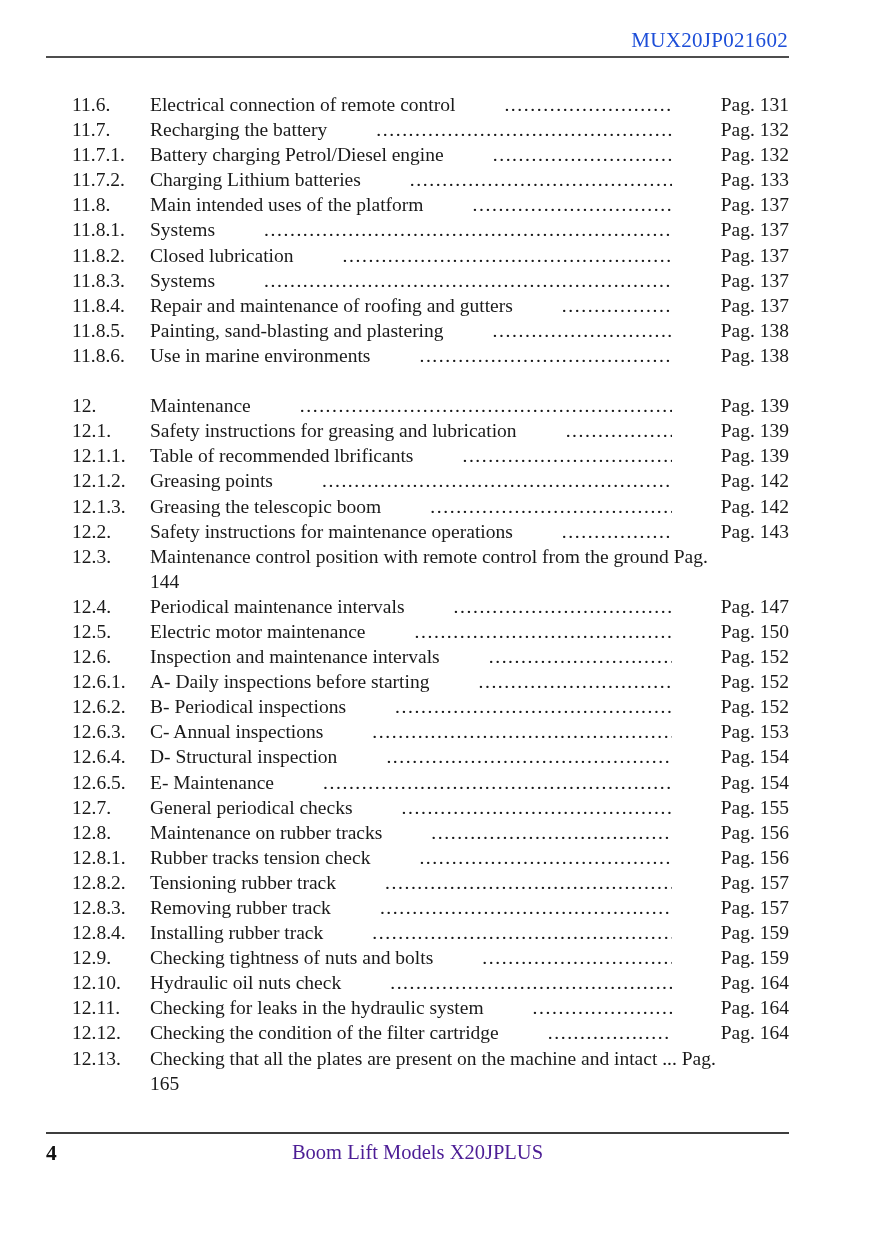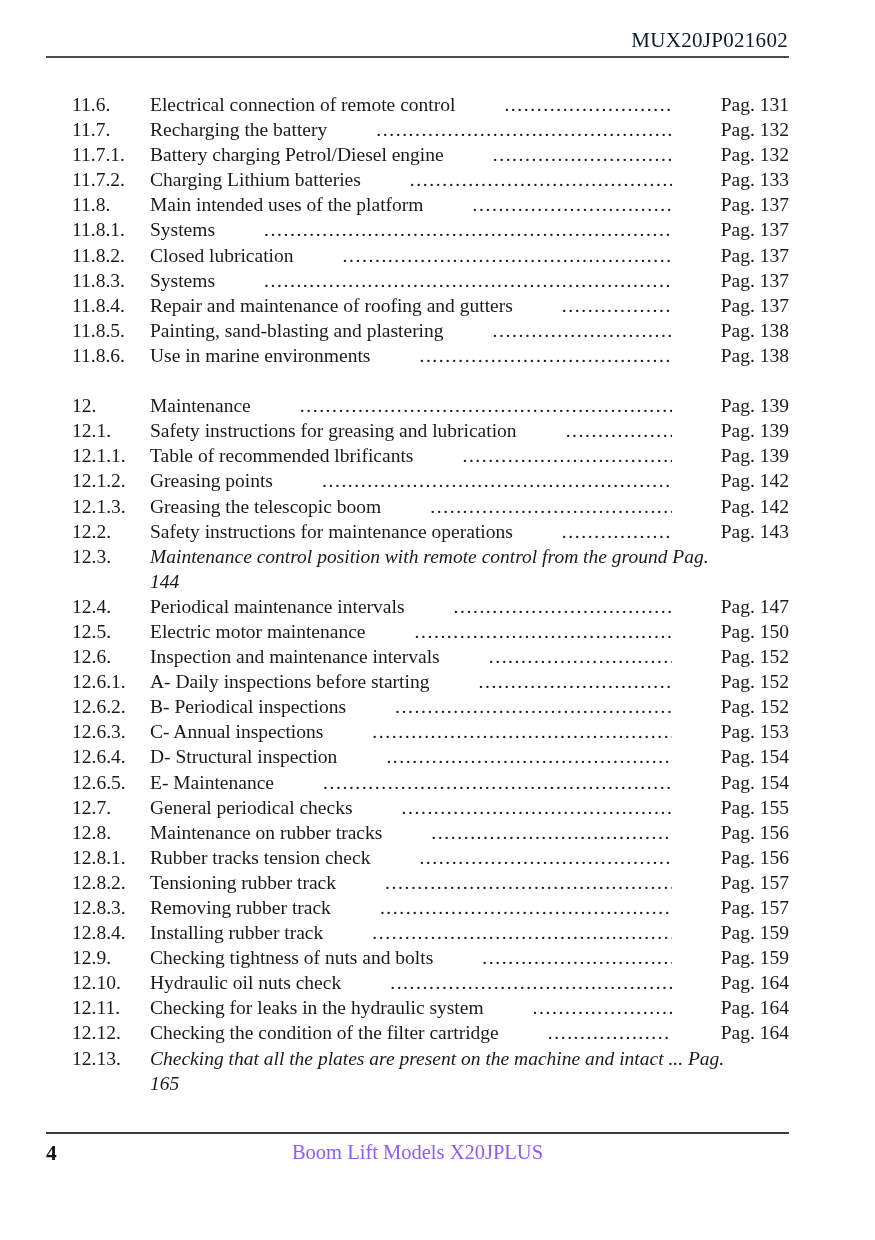--- a/index.html
+++ b/index.html
@@ -8,21 +8,21 @@
     width:875px;height:1240px;
     background:#ffffff;
     font-family:"Liberation Serif","DejaVu Serif",serif;
     color:#1a1a1a;
     overflow:hidden;
   }
   
   .header-code{
     position:absolute;top:28px;right:87px;
     font-size:21px;letter-spacing:.3px;
-    color:#0f172a;
+    color:#1d4ed8;
   }
   .header-rule{
     position:absolute;top:56px;left:46px;right:86px;
     border-top:2px solid #4d4d4d;
   }
   
   .toc{
     position:absolute;top:92px;left:46px;right:86px;
     font-size:19.5px;line-height:25.1px;
   }
@@ -33,35 +33,35 @@
   .toc-title{white-space:nowrap;}
   .toc-dots{
     flex:1 1 auto;min-width:8px;overflow:hidden;white-space:nowrap;
     margin:0 1px;
   }
   .toc-dots::after{
     content:"........................................................................................................................................................................";
     letter-spacing:1.6px;
   }
   .toc-page{white-space:nowrap;}
-  .toc-main-wrapped{flex:1 1 auto;display:block;min-width:0;font-style:italic;}
+  .toc-main-wrapped{flex:1 1 auto;display:block;min-width:0;}
   .wrap-line1{white-space:nowrap;display:block;}
   .wrap-page{display:block;}
   
   .footer-rule{
     position:absolute;top:1132px;left:46px;right:86px;
     border-top:2px solid #3d3d3d;
   }
   .footer-pagenum{
     position:absolute;top:1141px;left:46px;
     font-size:21.5px;font-weight:bold;color:#111;
   }
   .footer-title{
     position:absolute;top:1141px;left:46px;right:86px;
-    text-align:center;font-size:20.5px;color:#8b5cf6;
+    text-align:center;font-size:20.5px;color:#4c1d95;
   }
 </style>
 </head>
 <body>
 
 <div class="page">
 
   <div class="header-code">MUX20JP021602</div>
   <div class="header-rule"></div>
 

